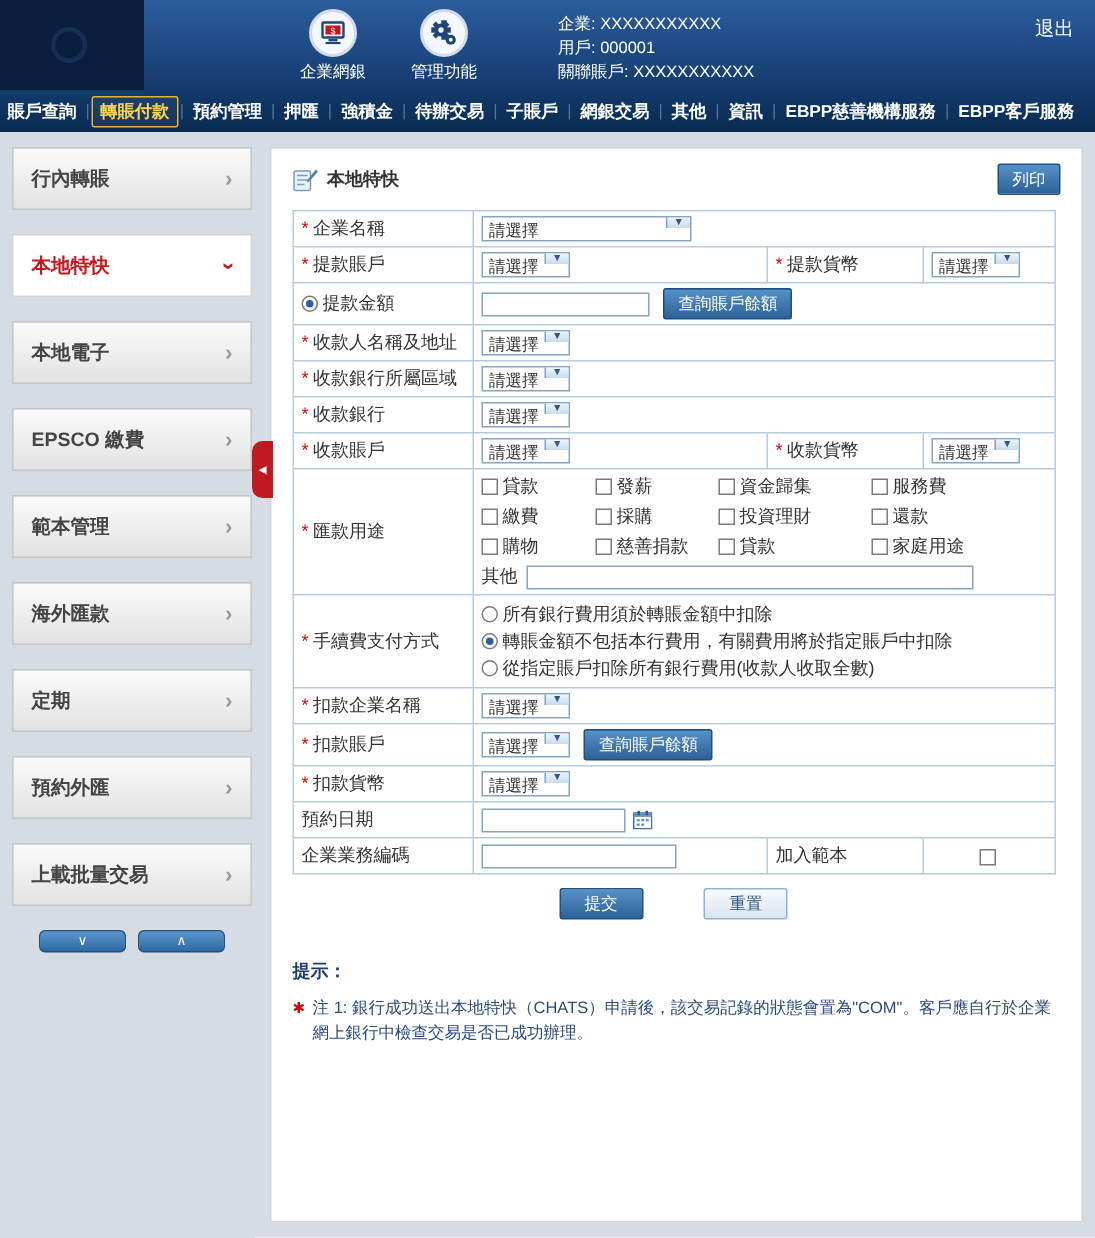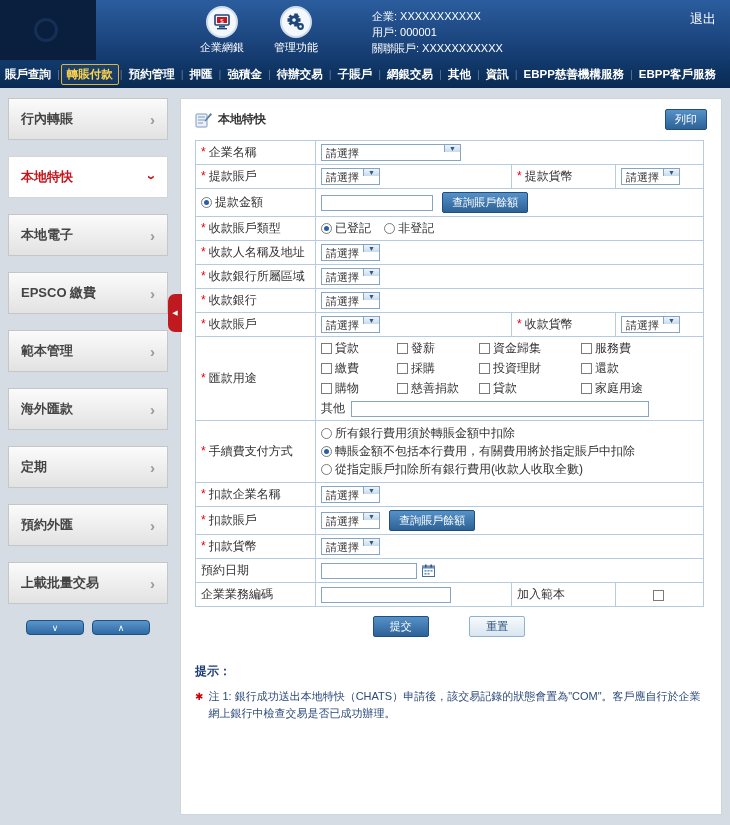--- a/index.html
+++ b/index.html
@@ -271,27 +271,20 @@
         </tr>
 
         <tr>
           <td><span class="rad on"></span><span>提款金額</span></td>
           <td colspan="3">
             <input class="inp" style="width: 112px;">
             <span class="btn" style="margin-left:6px">查詢賬戶餘額</span>
           </td>
         </tr>
 
-        <tr>
-          <td><span class="rq">*</span><span>收款賬戶類型</span></td>
-          <td colspan="3">
-            <label class="pi"><span class="rad on"></span><span>已登記</span></label>
-            <label class="pi" style="margin-left:10px"><span class="rad"></span><span>非登記</span></label>
-          </td>
-        </tr>
 
         <tr>
           <td><span class="rq">*</span><span>收款人名稱及地址</span></td>
           <td colspan="3">
             <span class="combo">
                   <span class="combo-text">請選擇</span>
                   <span class="combo-btn">▼</span>
                 </span>
           </td>
         </tr>

